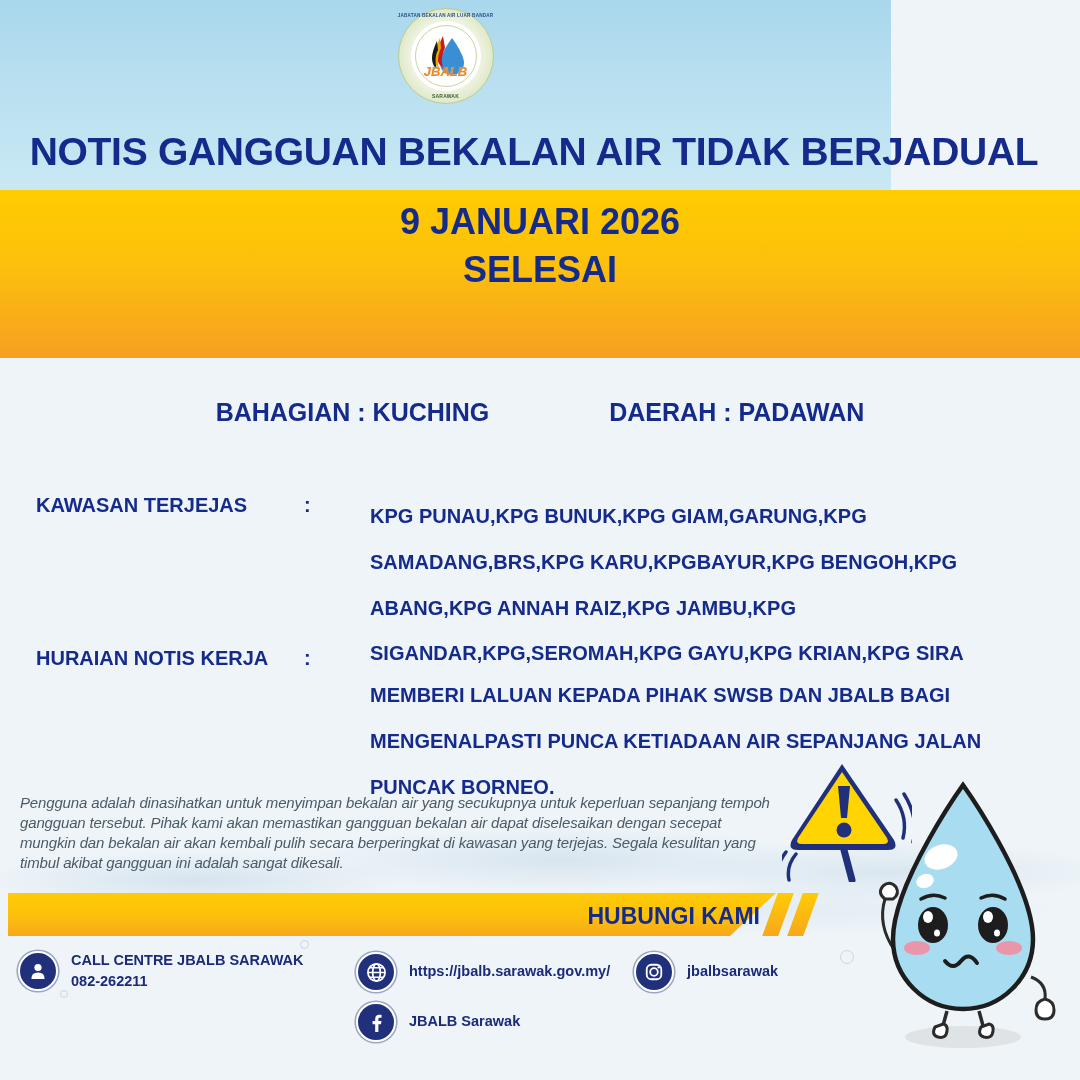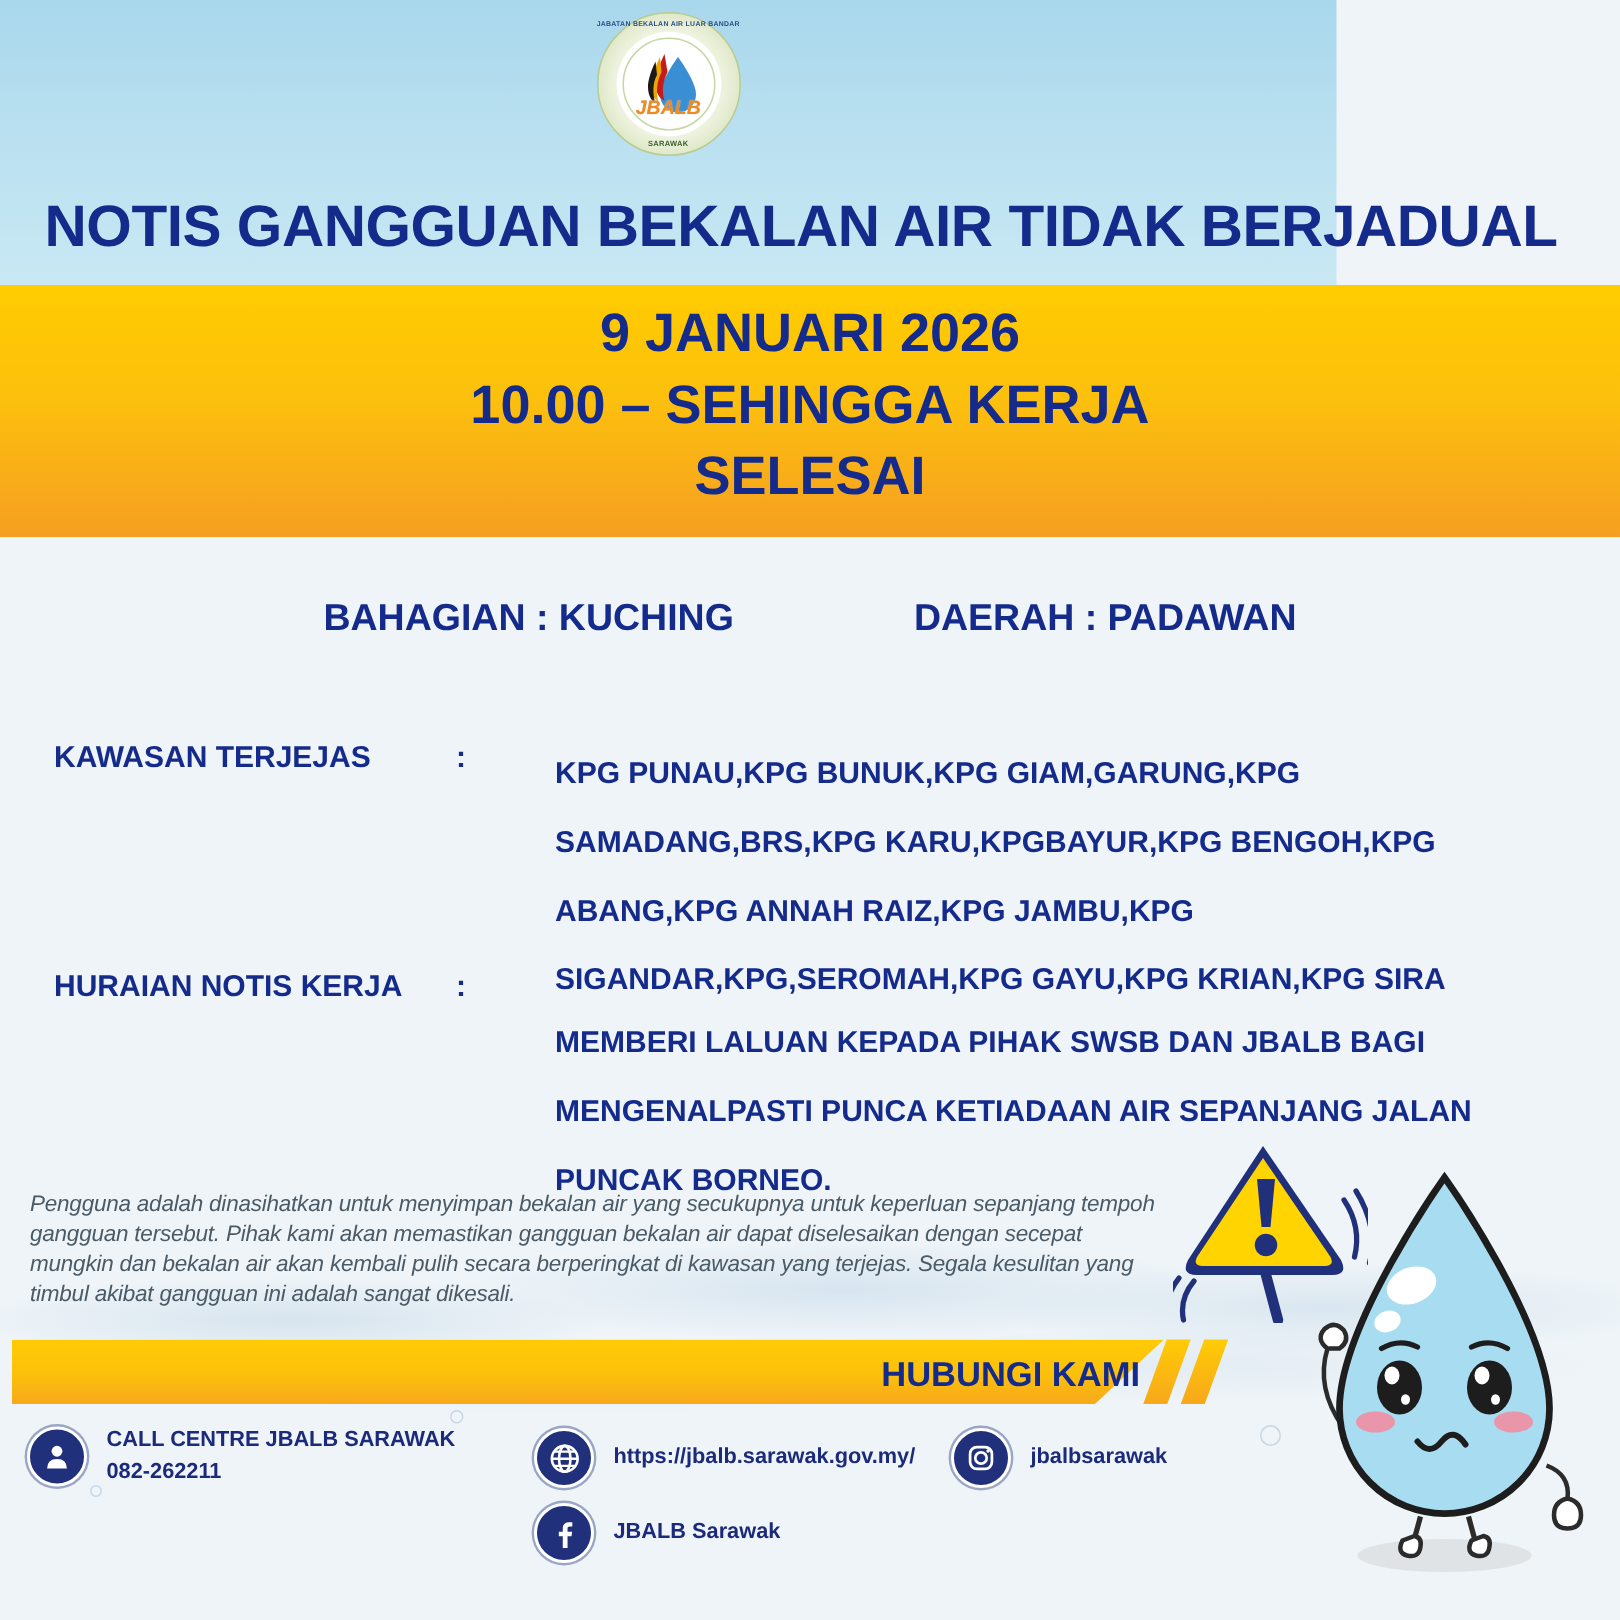--- a/index.html
+++ b/index.html
@@ -158,21 +158,20 @@
     </div>
     <div class="logo-word">JBALB</div>
     <div class="logo-text-bot">SARAWAK</div>
   </div>
 </div>
 
 <div class="title">NOTIS GANGGUAN BEKALAN AIR TIDAK BERJADUAL</div>
 
 <div class="date-band">
   <div class="date-line">9 JANUARI 2026</div>
-  <div class="date-line">10.00 – SEHINGGA KERJA</div>
   <div class="date-line">SELESAI</div>
 </div>
 
 <div class="water-band">
   <div class="bubble" style="left:120px;top:150px;width:13px;height:13px;"></div>
   <div class="bubble" style="left:300px;top:180px;width:9px;height:9px;"></div>
   <div class="bubble" style="left:640px;top:160px;width:11px;height:11px;"></div>
   <div class="bubble" style="left:840px;top:190px;width:14px;height:14px;"></div>
   <div class="bubble" style="left:1000px;top:140px;width:10px;height:10px;"></div>
   <div class="bubble" style="left:60px;top:230px;width:8px;height:8px;"></div>

